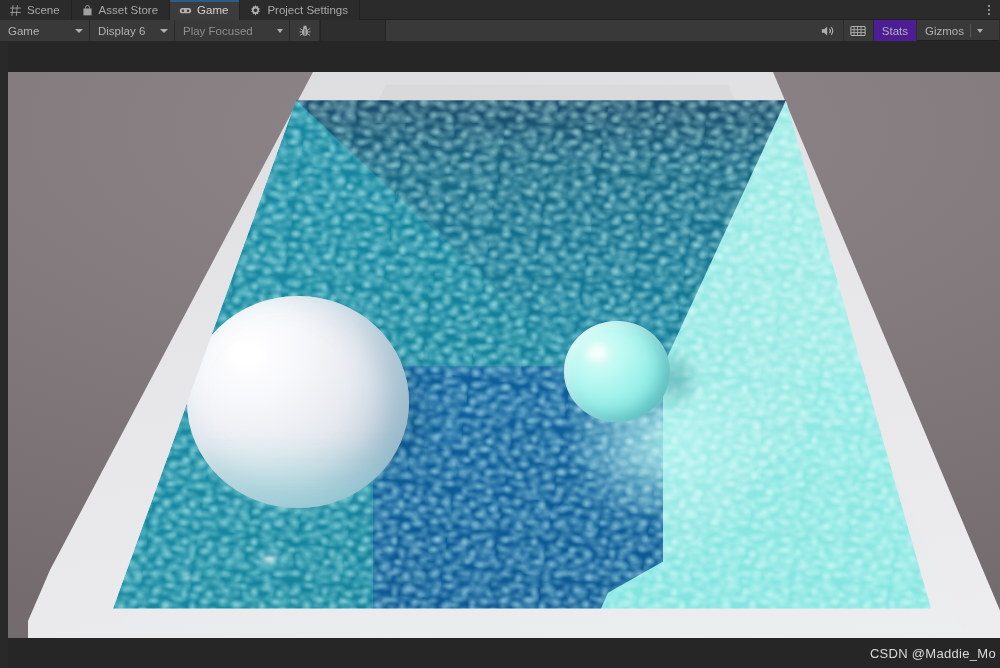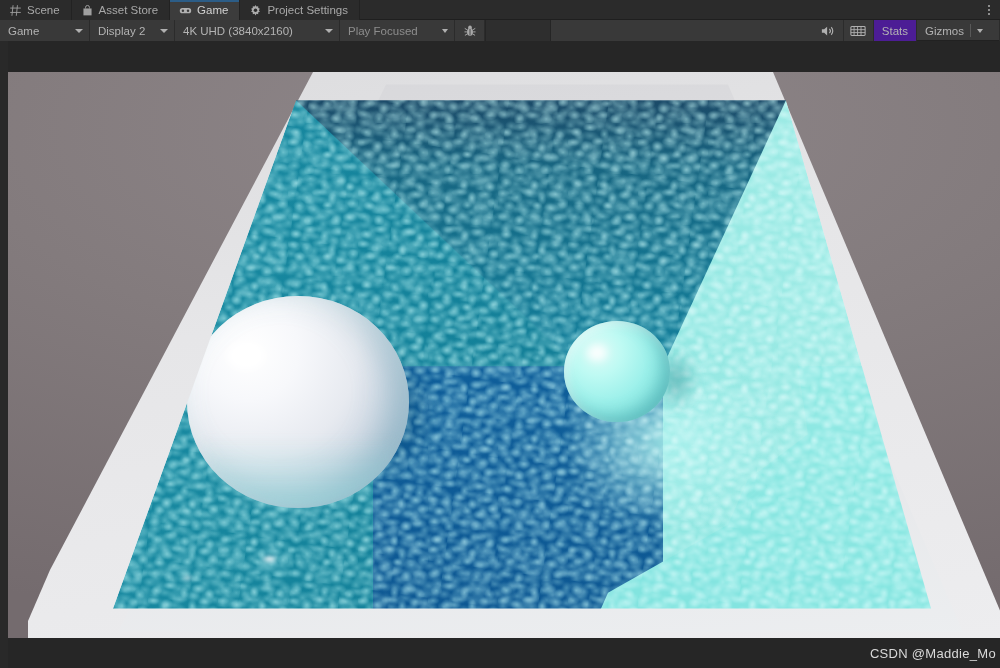--- a/index.html
+++ b/index.html
@@ -319,28 +319,24 @@
 </div>
 
 <div id="game-toolbar">
 
   <div class="tb-cell tb-dd" id="dd-game">
     <span class="lbl">Game</span>
     <span class="caret"></span>
   </div>
 
   <div class="tb-cell tb-dd" id="dd-display">
-    <span class="lbl">Display 2</span>
+    <span class="lbl">Display 6</span>
     <span class="caret"></span>
   </div>
 
-  <div class="tb-cell tb-dd" id="dd-res">
-    <span class="lbl">4K UHD (3840x2160)</span>
-    <span class="caret"></span>
-  </div>
 
 
   <div class="tb-cell tb-dd" id="dd-playmode">
     <span class="lbl">Play Focused</span>
     <span class="caret sm"></span>
   </div>
 
   <div class="tb-cell tb-icon-btn">
     <svg width="14" height="14" viewBox="0 0 16 16">
       <ellipse cx="8" cy="9" rx="3.4" ry="4.4" fill="#a9a9a9"></ellipse>

